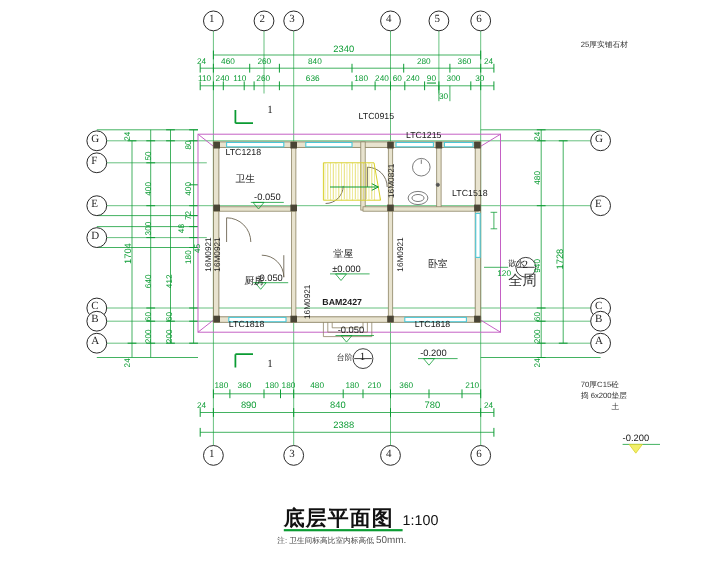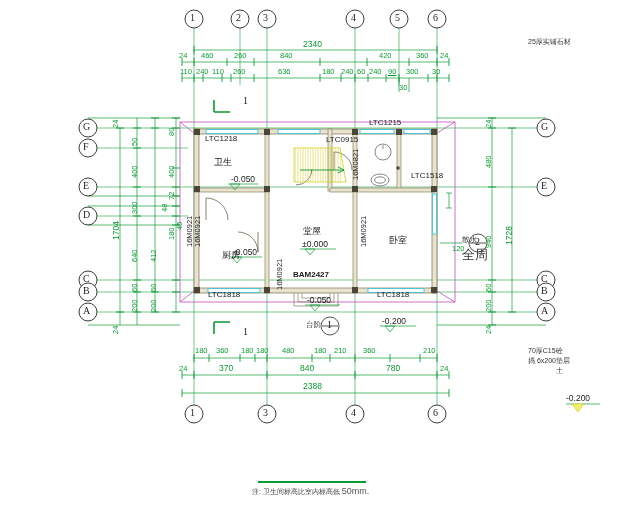--- a/index.html
+++ b/index.html
@@ -418,21 +418,21 @@
   <div class="t grid-lbl" style="left:541px; top:274px;">C</div>
   <div class="t grid-lbl" style="left:541px; top:286px;">B</div>
   <div class="t grid-lbl" style="left:541px; top:306px;">A</div>
 
   <div class="t dimb" style="left:303px; top:40px;">2340</div>
 
   <div class="t dim" style="left:179px; top:52px;">24</div>
   <div class="t dim" style="left:201px; top:52px;">460</div>
   <div class="t dim" style="left:234px; top:52px;">260</div>
   <div class="t dim" style="left:280px; top:52px;">840</div>
-  <div class="t dim" style="left:379px; top:52px;">420</div>
+  <div class="t dim" style="left:379px; top:52px;">280</div>
   <div class="t dim" style="left:416px; top:52px;">360</div>
   <div class="t dim" style="left:440px; top:52px;">24</div>
 
   <div class="t dim" style="left:180px; top:68px;">110</div>
   <div class="t dim" style="left:196px; top:68px;">240</div>
   <div class="t dim" style="left:212px; top:68px;">110</div>
   <div class="t dim" style="left:233px; top:68px;">260</div>
   <div class="t dim" style="left:278px; top:68px;">636</div>
   <div class="t dim" style="left:322px; top:68px;">180</div>
   <div class="t dim" style="left:341px; top:68px;">240</div>
@@ -447,21 +447,21 @@
   <div class="t dim" style="left:216px; top:347px;">360</div>
   <div class="t dim" style="left:241px; top:347px;">180</div>
   <div class="t dim" style="left:256px; top:347px;">180</div>
   <div class="t dim" style="left:282px; top:347px;">480</div>
   <div class="t dim" style="left:314px; top:347px;">180</div>
   <div class="t dim" style="left:334px; top:347px;">210</div>
   <div class="t dim" style="left:363px; top:347px;">360</div>
   <div class="t dim" style="left:423px; top:347px;">210</div>
 
   <div class="t dim" style="left:179px; top:365px;">24</div>
-  <div class="t dimb" style="left:219px; top:364px;">370</div>
+  <div class="t dimb" style="left:219px; top:364px;">890</div>
   <div class="t dimb" style="left:300px; top:364px;">840</div>
   <div class="t dimb" style="left:386px; top:364px;">780</div>
   <div class="t dim" style="left:440px; top:365px;">24</div>
 
   <div class="t dimb" style="left:303px; top:382px;">2388</div>
 
   <div class="t vdimb" style="left:112px; top:240px;">1704</div>
   <div class="t vdim" style="left:131px; top:146px;">50</div>
   <div class="t vdim" style="left:131px; top:178px;">400</div>
   <div class="t vdim" style="left:131px; top:214px;">300</div>
@@ -485,21 +485,21 @@
   <div class="t vdimb" style="left:505px; top:245px;">1728</div>
   <div class="t vdim" style="left:485px; top:128px;">24</div>
   <div class="t vdim" style="left:485px; top:168px;">480</div>
   <div class="t vdim" style="left:485px; top:248px;">940</div>
   <div class="t vdim" style="left:485px; top:292px;">60</div>
   <div class="t vdim" style="left:485px; top:312px;">200</div>
   <div class="t vdim" style="left:485px; top:334px;">24</div>
   <div class="t dim" style="left:452px; top:197px;margin-top:48px;">120</div>
 
   <div class="t wcode" style="left:205px; top:135px;">LTC1218</div>
-  <div class="t wcode" style="left:326px; top:136px;">LTC0915</div>
+  <div class="t wcode" style="left:326px; top:102px;">LTC0915</div>
   <div class="t wcode" style="left:369px; top:119px;">LTC1215</div>
   <div class="t wcode" style="left:411px; top:172px;">LTC1518</div>
   <div class="t wcode" style="left:208px; top:291px;">LTC1818</div>
   <div class="t wcode" style="left:377px; top:291px;">LTC1818</div>
   <div class="t wcode" style="left:293px; top:271px;font-weight:bold;">BAM2427</div>
 
   <div class="t vcode" style="left:186px; top:247px;">16M0921</div>
   <div class="t vcode" style="left:194px; top:247px;">16M0921</div>
   <div class="t vcode" style="left:276px; top:290px;">16M0921</div>
   <div class="t vcode" style="left:352px; top:180px;">16M0821</div>
@@ -523,19 +523,22 @@
   <div class="t note-sm" style="left:306px; top:321px; font-size:7.5px;">台阶</div>
   <div class="t secnum" style="left:327px; top:320px;">1</div>
   <div class="t secnum" style="left:243px; top:96px;">1</div>
   <div class="t secnum" style="left:243px; top:327px;">1</div>
 
   <div class="corner-note" style="left:528px; top:38px;">25厚实铺石材</div>
   <div class="corner-note" style="left:528px; top:347px;">70厚C15砼</div>
   <div class="corner-note" style="left:528px; top:357px;">捣 6x200垫层</div>
   <div class="corner-note" style="left:556px; top:367px;">土</div>
 
+  <div id="title-blk">
+    <span class="title-txt">底层平面图</span><span class="scale-txt">1:100</span>
+  </div>
   <div id="title-underline"></div>
   <div id="plan-note">
     <span>注: 卫生间标高比室内标高低</span>
     <span class="mm">50mm.</span>
   </div>
 
 </div>
 
 </body></html>

